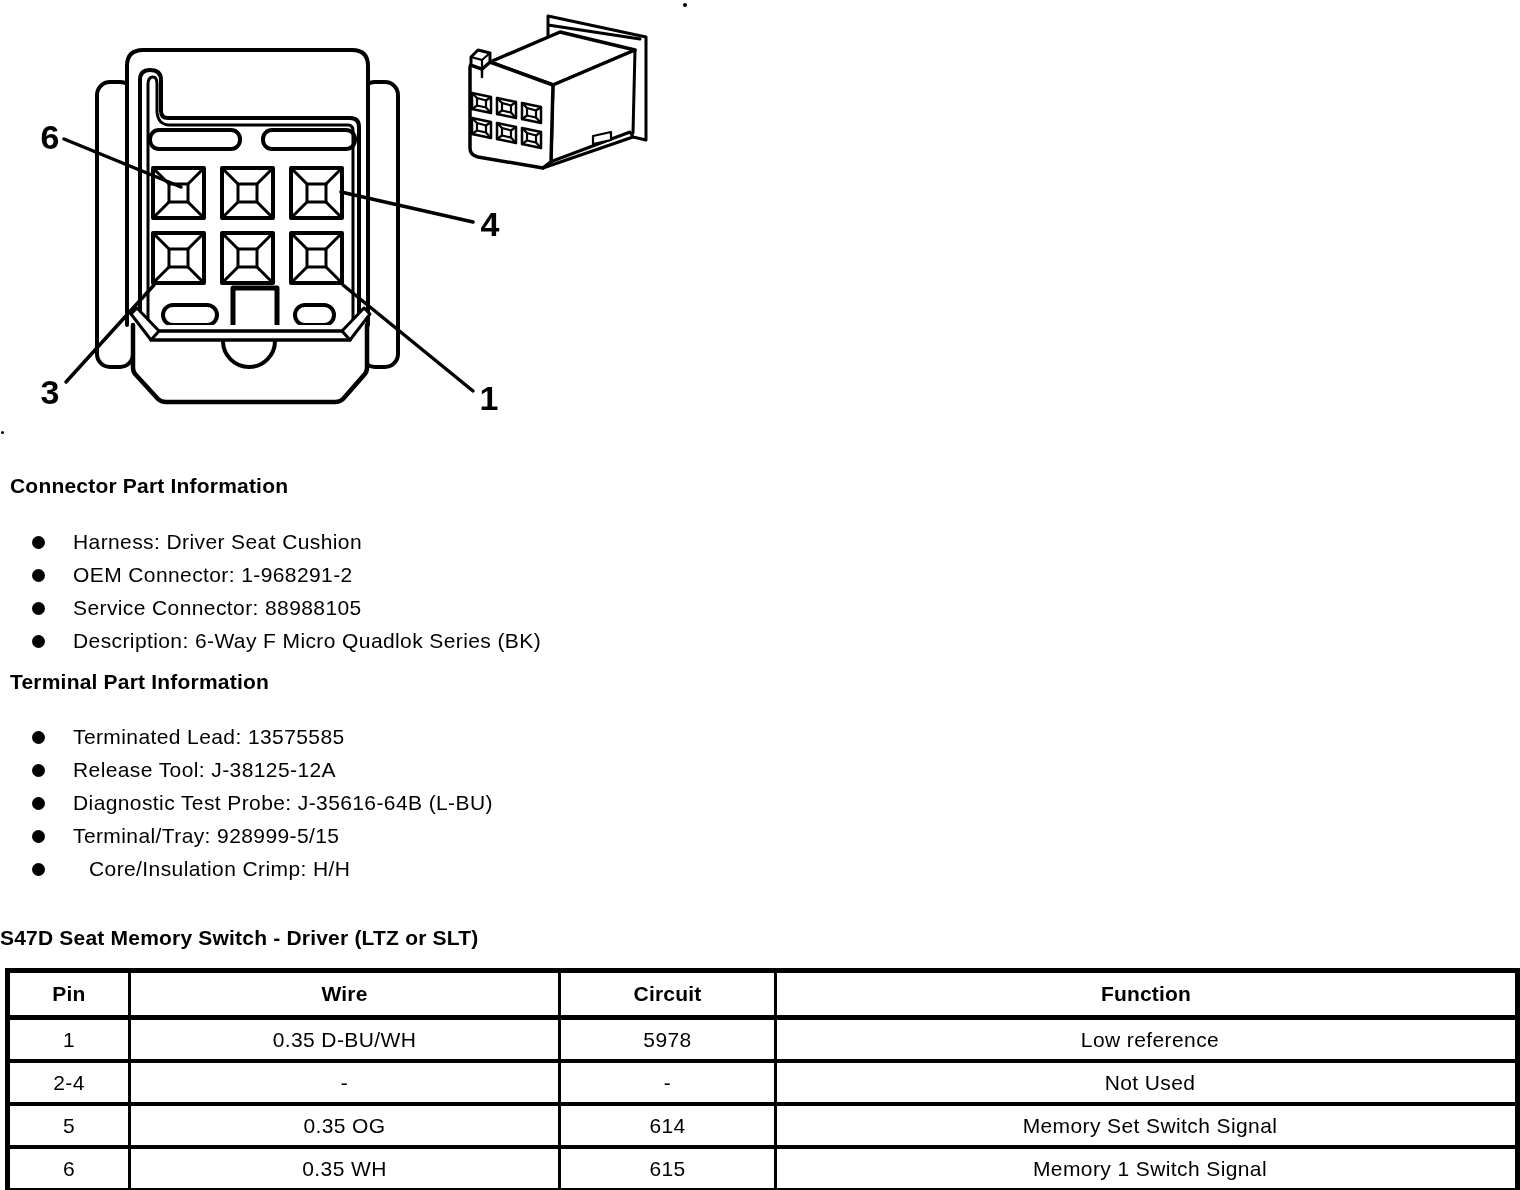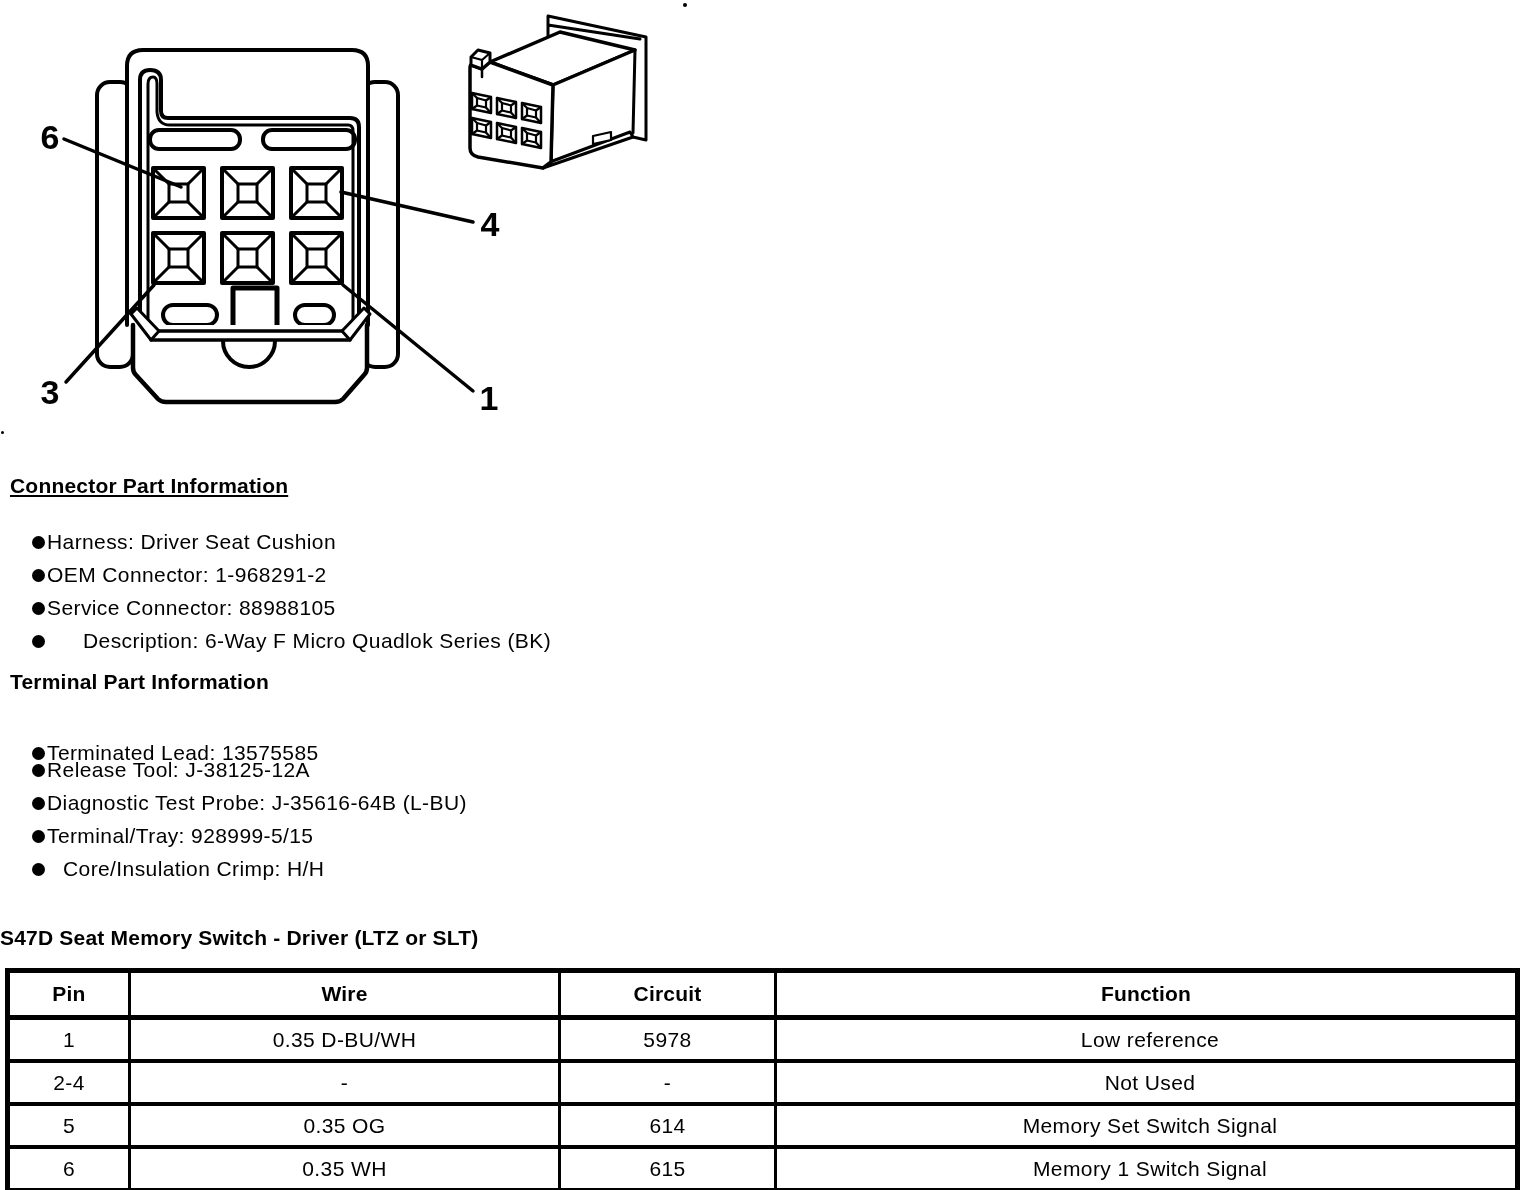--- a/index.html
+++ b/index.html
@@ -5,21 +5,21 @@
   html,body{margin:0;padding:0;background:#fff;}
   #page{position:relative;width:1520px;height:1190px;background:#ffffff;
         font-family:"Liberation Sans", sans-serif;color:#000;overflow:hidden;}
   svg{position:absolute;}
   .pin-label{position:absolute;font-size:34px;font-weight:bold;line-height:1;
              width:30px;text-align:center;letter-spacing:0;}
   .section-heading{position:absolute;left:10px;font-size:21px;font-weight:bold;
                    letter-spacing:.2px;white-space:nowrap;}
   .bullet-row{position:absolute;left:32px;display:flex;align-items:center;height:22px;}
   .bullet-dot{width:13px;height:13px;border-radius:50%;background:#000;flex:0 0 13px;}
-  .bullet-text{margin-left:2px;font-size:21px;letter-spacing:.4px;white-space:nowrap;}
+  .bullet-text{margin-left:28px;font-size:21px;letter-spacing:.4px;white-space:nowrap;}
   .table-title{position:absolute;left:0;top:926px;width:1520px;text-align:left;
                font-size:21px;font-weight:bold;letter-spacing:.2px;}
   table.pin-table{position:absolute;left:5px;top:968px;width:1510px;
                   border-collapse:collapse;table-layout:fixed;
                   border:5px solid #000;}
   table.pin-table th{border:3px solid #000;border-bottom-width:5px;height:40px;
                      font-size:21px;font-weight:bold;text-align:center;letter-spacing:.2px;}
   table.pin-table td{border:4px solid #000;border-left-width:3px;border-right-width:3px;
                      height:39px;font-size:21px;letter-spacing:.4px;text-align:center;
                      padding:0;}
@@ -115,42 +115,42 @@
     <use href="#hole" x="47" y="98"></use>
     <use href="#hole" x="72" y="103"></use>
     <use href="#hole" x="22" y="118"></use>
     <use href="#hole" x="47" y="123"></use>
     <use href="#hole" x="72" y="128"></use>
   </svg>
 
   <div class="artifact" style="left:683px;top:3px;width:4px;height:4px;"></div>
   <div class="artifact" style="left:1px;top:431px;width:3px;height:3px;"></div>
 
-  <div class="section-heading" style="top:474px;text-decoration:underline;">Connector Part Information</div>
+  <div class="section-heading" style="top:474px;">Connector Part Information</div>
 
   <div class="bullet-row" style="top:531px;">
     <span class="bullet-dot"></span>
     <span class="bullet-text">Harness: Driver Seat Cushion</span>
   </div>
   <div class="bullet-row" style="top:564px;">
     <span class="bullet-dot"></span>
     <span class="bullet-text">OEM Connector: 1-968291-2</span>
   </div>
   <div class="bullet-row" style="top:597px;">
     <span class="bullet-dot"></span>
     <span class="bullet-text">Service Connector: 88988105</span>
   </div>
-  <div class="bullet-row" style="top:630px;gap:36px;">
+  <div class="bullet-row" style="top:630px;">
     <span class="bullet-dot"></span>
     <span class="bullet-text">Description: 6-Way F Micro Quadlok Series (BK)</span>
   </div>
 
   <div class="section-heading" style="top:670px;">Terminal Part Information</div>
 
-  <div class="bullet-row" style="top:742px;">
+  <div class="bullet-row" style="top:726px;">
     <span class="bullet-dot"></span>
     <span class="bullet-text">Terminated Lead: 13575585</span>
   </div>
   <div class="bullet-row" style="top:759px;">
     <span class="bullet-dot"></span>
     <span class="bullet-text">Release Tool: J-38125-12A</span>
   </div>
   <div class="bullet-row" style="top:792px;">
     <span class="bullet-dot"></span>
     <span class="bullet-text">Diagnostic Test Probe: J-35616-64B (L-BU)</span>

